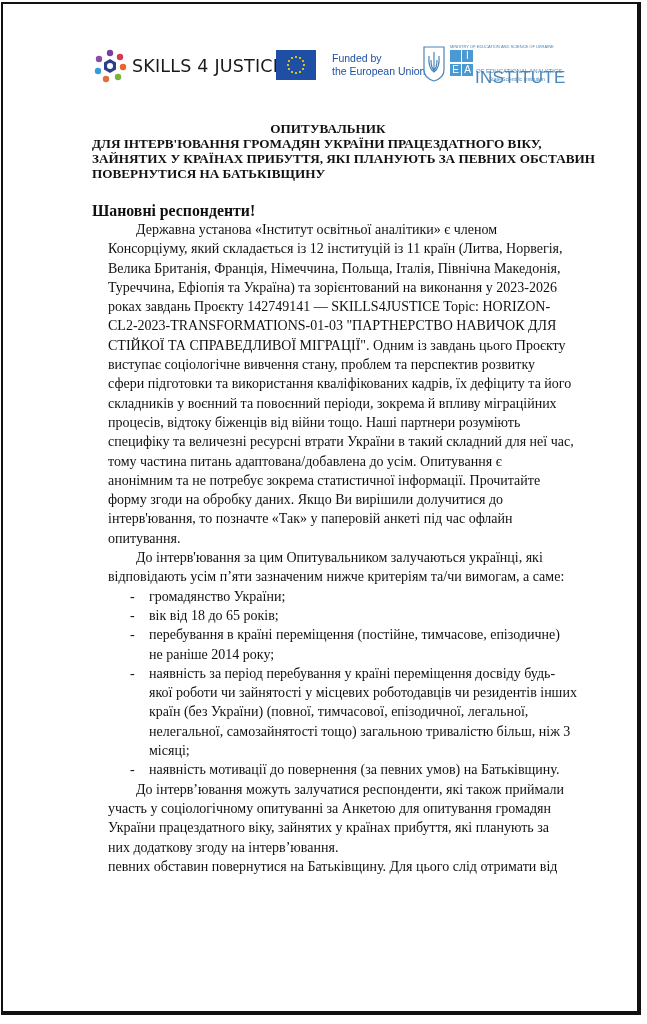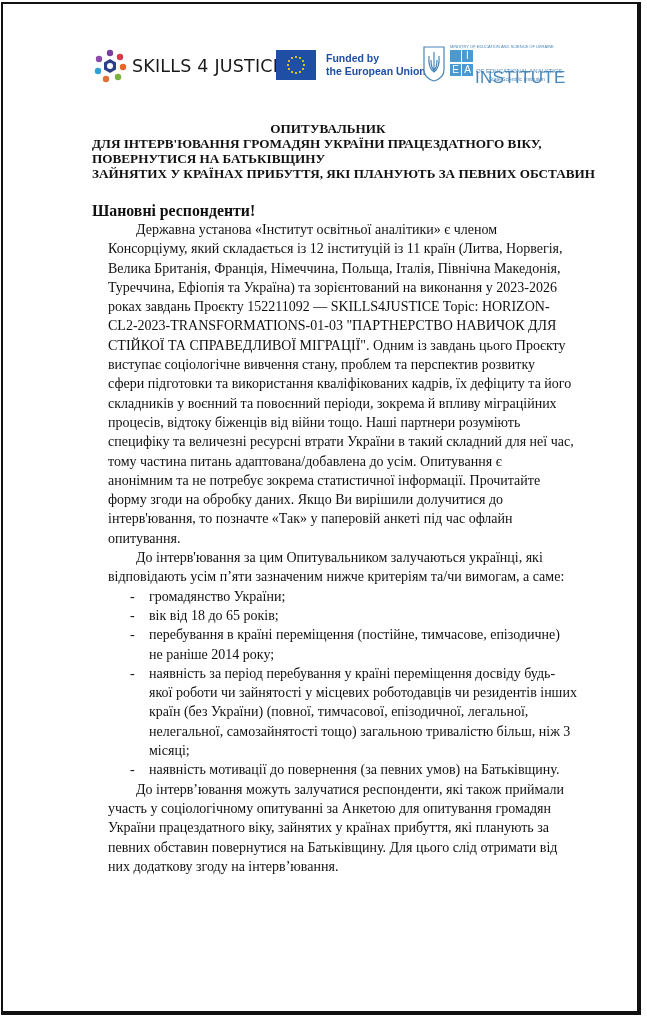--- a/index.html
+++ b/index.html
@@ -9,21 +9,21 @@
     border-left: 2px solid #111; border-top: 2px solid #111;
     border-right: 4px solid #111; border-bottom: 4px solid #111;
     box-sizing: border-box; background: #fff;
   }
   .logos { position: absolute; top: 44px; left: 0; width: 647px; height: 50px; }
   .s4j { position: absolute; left: 93px; top: 5px; height: 34px; display: flex; align-items: center; }
   .s4j svg { width: 34px; height: 34px; }
   .s4j-text { font-family: "DejaVu Sans", sans-serif; font-size: 17.5px; color: #1a1a1a; margin-left: 5px; letter-spacing: 0.2px; }
   .eu { position: absolute; left: 276px; top: 6px; display: flex; align-items: center; }
   .eu-flag { width: 40px; height: 30px; background: #1f4fa5; position: relative; }
-  .eu-text { font-family: "Liberation Sans", sans-serif; font-size: 10.5px; font-weight: bold; color: #1f4fa5; margin-left: 10px; line-height: 13px; }
+  .eu-text { font-family: "Liberation Sans", sans-serif; font-size: 10.5px; font-weight: normal; color: #1f4fa5; margin-left: 16px; line-height: 13px; }
   .iea { position: absolute; left: 423px; top: 0px; width: 150px; height: 42px; }
   .iea-ministry { position: absolute; left: 27px; top: 0; font-family: "Liberation Sans", sans-serif; font-size: 4px; color: #4a86b8; white-space: nowrap; }
   .iea-shield { position: absolute; left: 0; top: 0; width: 22px; height: 38px; }
   .iea-box { position: absolute; width: 11px; height: 12px; background: #4a9ad1; color: #fff; font-family: "Liberation Sans", sans-serif; font-size: 10px; text-align: center; line-height: 12px; }
   .iea-institute { position: absolute; left: 52px; top: 4px; font-family: "Liberation Sans", sans-serif; font-size: 17px; color: #4a86b8; letter-spacing: 0.3px; margin-top: 20px; }
   .iea-sub1 { position: absolute; left: 53px; top: 24px; font-family: "Liberation Sans", sans-serif; font-size: 6px; color: #4a86b8; white-space: nowrap; }
   .iea-sub2 { position: absolute; left: 66px; top: 32px; font-family: "Liberation Sans", sans-serif; font-size: 5px; color: #4a86b8; white-space: nowrap; }
 
   .doc { position: absolute; left: 92px; top: 0; width: 472px; font-family: "Liberation Serif", serif; color: #111; }
   .title-block { position: absolute; left: 0; top: 121px; width: 472px; font-weight: bold; font-size: 13.2px; line-height: 15px; }
@@ -96,33 +96,33 @@
     <div class="iea-institute">INSTITUTE</div>
     <div class="iea-sub1">OF EDUCATIONAL ANALYTICS</div>
     <div class="iea-sub2">State Scientific Institution</div>
   </div>
 </div>
 
 <div class="doc">
   <div class="title-block">
     <span class="t0">ОПИТУВАЛЬНИК</span>
     <span class="tl">ДЛЯ ІНТЕРВ'ЮВАННЯ ГРОМАДЯН УКРАЇНИ ПРАЦЕЗДАТНОГО ВІКУ,</span>
+    <span class="tl">ЗАЙНЯТИХ У КРАЇНАХ ПРИБУТТЯ, ЯКІ ПЛАНУЮТЬ ЗА ПЕВНИХ ОБСТАВИН</span>
     <span class="tl">ПОВЕРНУТИСЯ НА БАТЬКІВЩИНУ</span>
-    <span class="tl">ЗАЙНЯТИХ У КРАЇНАХ ПРИБУТТЯ, ЯКІ ПЛАНУЮТЬ ЗА ПЕВНИХ ОБСТАВИН</span>
   </div>
 
   <div class="greeting">Шановні респонденти!</div>
 
   <div class="body-text">
     <div>
       <span class="ln ind">Державна установа «Інститут освітньої аналітики» є членом</span>
       <span class="ln">Консорціуму, який складається із 12 інституцій із 11 країн (Литва, Норвегія,</span>
       <span class="ln">Велика Британія, Франція, Німеччина, Польща, Італія, Північна Македонія,</span>
       <span class="ln">Туреччина, Ефіопія та Україна) та зорієнтований на виконання у 2023-2026</span>
-      <span class="ln">роках завдань Проєкту 152211092 — SKILLS4JUSTICE Topic: HORIZON-</span>
+      <span class="ln">роках завдань Проєкту 142749141 — SKILLS4JUSTICE Topic: HORIZON-</span>
       <span class="ln">CL2-2023-TRANSFORMATIONS-01-03 "ПАРТНЕРСТВО НАВИЧОК ДЛЯ</span>
       <span class="ln">СТІЙКОЇ ТА СПРАВЕДЛИВОЇ МІГРАЦІЇ". Одним із завдань цього Проєкту</span>
       <span class="ln">виступає соціологічне вивчення стану, проблем та перспектив розвитку</span>
       <span class="ln">сфери підготовки та використання кваліфікованих кадрів, їх дефіциту та його</span>
       <span class="ln">складників у воєнний та повоєнний періоди, зокрема й впливу міграційних</span>
       <span class="ln">процесів, відтоку біженців від війни тощо. Наші партнери розуміють</span>
       <span class="ln">специфіку та величезні ресурсні втрати України в такий складний для неї час,</span>
       <span class="ln">тому частина питань адаптована/добавлена до усім. Опитування є</span>
       <span class="ln">анонімним та не потребує зокрема статистичної інформації. Прочитайте</span>
       <span class="ln">форму згоди на обробку даних. Якщо Ви вирішили долучитися до</span>
@@ -155,17 +155,17 @@
       </div>
       <div>
         <span class="li"><span class="dash">-</span><span>наявність мотивації до повернення (за певних умов) на Батьківщину.</span></span>
       </div>
     </div>
 
     <div>
       <span class="ln ind">До інтерв’ювання можуть залучатися респонденти, які також приймали</span>
       <span class="ln">участь у соціологічному опитуванні за Анкетою для опитування громадян</span>
       <span class="ln">України працездатного віку, зайнятих у країнах прибуття, які планують за</span>
+      <span class="ln">них додаткову згоду на інтерв’ювання.</span>
       <span class="ln">певних обставин повернутися на Батьківщину. Для цього слід отримати від</span>
-      <span class="ln">них додаткову згоду на інтерв’ювання.</span>
     </div>
   </div>
 </div>
 
 </body></html>

